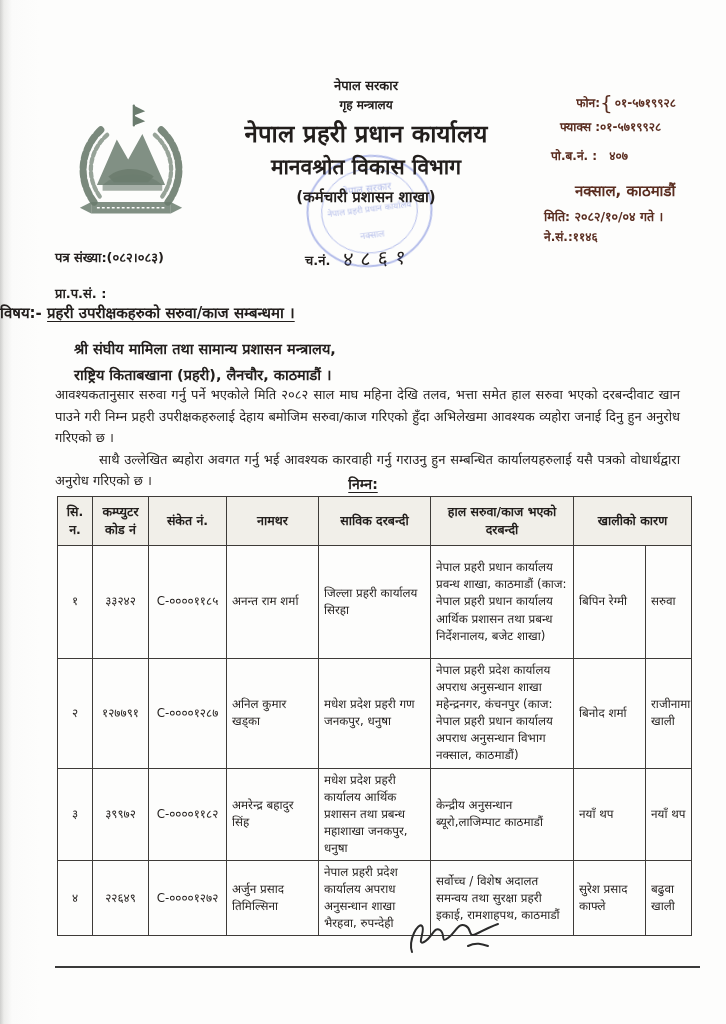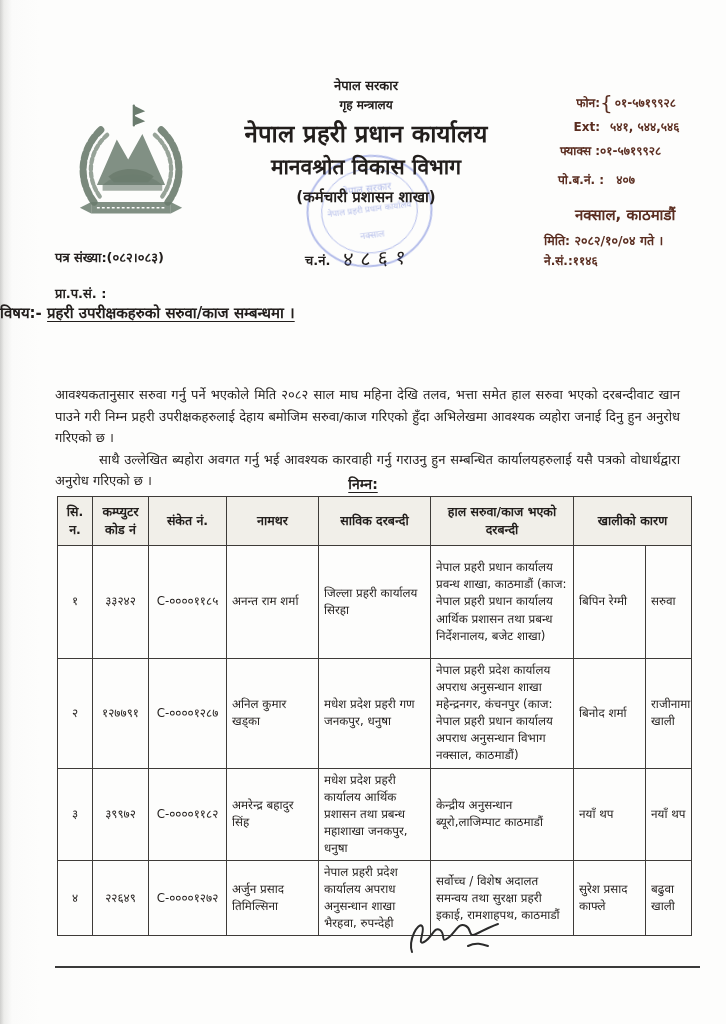--- a/index.html
+++ b/index.html
@@ -16,21 +16,21 @@
   .hc-min{font-size:12px;font-weight:bold;margin-top:2px;}
   .hc-office{font-size:24px;font-weight:bold;margin-top:3px;letter-spacing:.2px;}
   .hc-dept{font-size:21px;font-weight:bold;margin-top:3px;}
   .hc-sec{font-size:15px;font-weight:bold;margin-top:6px;}
   .stamp{position:absolute;left:300px;top:148px;z-index:1;opacity:.45;transform:rotate(-7deg);filter:blur(.3px);}
   .head-right{position:absolute;left:544px;top:94px;width:176px;color:#5a2d20;font-size:12px;z-index:2;}
   .hr-row{display:flex;margin-bottom:7px;align-items:center;}
   .hr-label{width:56px;font-weight:bold;flex:none;text-align:right;}
   .hr-brace{font-size:20px;font-weight:normal;margin-right:2px;line-height:14px;}
   .hr-val{font-weight:bold;}
-  .hr-po{margin-top:12px;margin-left:14px;font-weight:bold;}
+  .hr-po{margin-top:12px;margin-left:7px;font-weight:bold;}
   .hr-addr{margin-top:16px;margin-left:31px;font-size:15px;font-weight:bold;}
   .hr-date{margin-top:8px;font-weight:bold;font-size:12.5px;}
   .hr-nesan{margin-top:3px;font-weight:bold;}
   
   .ref-letterno{position:absolute;left:55px;top:248px;font-size:13px;font-weight:bold;}
   .ref-chano{position:absolute;left:305px;top:244px;font-size:13px;font-weight:bold;}
   .hand{display:inline-block;font-size:20px;font-weight:normal;letter-spacing:7px;margin-left:8px;transform:rotate(-2deg) skewX(-6deg);font-family:"DejaVu Serif",serif;}
   .ref-prapasan{position:absolute;left:55px;top:284px;font-size:13px;font-weight:bold;}
   
   .subject{position:absolute;left:0;top:302px;width:100%;text-align:left;font-size:15px;font-weight:bold;}
@@ -108,24 +108,20 @@
     <div class="hc-office">नेपाल प्रहरी प्रधान कार्यालय</div>
     <div class="hc-dept">मानवश्रोत विकास विभाग</div>
     <div class="hc-sec">(कर्मचारी प्रशासन शाखा)</div>
   </div>
 
   <div class="head-right">
     <div class="hr-row">
       <span class="hr-label">फोन:</span>
       <span class="hr-brace">{</span>
       <span class="hr-val">०१-५७१९९२८</span>
-    </div>
-    <div class="hr-row">
-      <span class="hr-label">Ext:</span>
-      <span class="hr-val" style="margin-left:10px;">५४१, ५४४,५४६</span>
     </div>
     <div class="hr-row">
       <span class="hr-label">फ्याक्स :</span>
       <span class="hr-val">०१-५७१९९२८</span>
     </div>
     <div class="hr-po">
       <span>पो.ब.नं. :</span>
       <span style="margin-left:8px;">४०७</span>
     </div>
     <div class="hr-addr">नक्साल, काठमाडौं</div>
@@ -138,20 +134,24 @@
     <span>च.नं.</span>
     <span class="hand">४८६१</span>
   </div>
   <div class="ref-prapasan">प्रा.प.सं. :</div>
 
   <div class="subject">
     <span>विषय:-</span>
     <span class="sub-text">प्रहरी उपरीक्षकहरुको सरुवा/काज सम्बन्धमा ।</span>
   </div>
 
+  <div class="addressee">
+    <div>श्री संघीय मामिला तथा सामान्य प्रशासन मन्त्रालय,</div>
+    <div>राष्ट्रिय किताबखाना (प्रहरी), लैनचौर, काठमाडौं ।</div>
+  </div>
 
   <div class="bodytext">
     <p class="p1">आवश्यकतानुसार सरुवा गर्नु पर्ने भएकोले मिति २०८२ साल माघ महिना देखि तलव, भत्ता समेत हाल सरुवा भएको दरबन्दीवाट खान पाउने गरी निम्न प्रहरी उपरीक्षकहरुलाई देहाय बमोजिम सरुवा/काज गरिएको हुँदा अभिलेखमा आवश्यक व्यहोरा जनाई दिनु हुन अनुरोध गरिएको छ ।</p>
     <p class="p2">साथै उल्लेखित ब्यहोरा अवगत गर्नु भई आवश्यक कारवाही गर्नु गराउनु हुन सम्बन्धित कार्यालयहरुलाई यसै पत्रको वोधार्थद्वारा अनुरोध गरिएको छ ।</p>
   </div>
 
   <div class="nimna">
     <span>निम्न:</span>
   </div>
 

